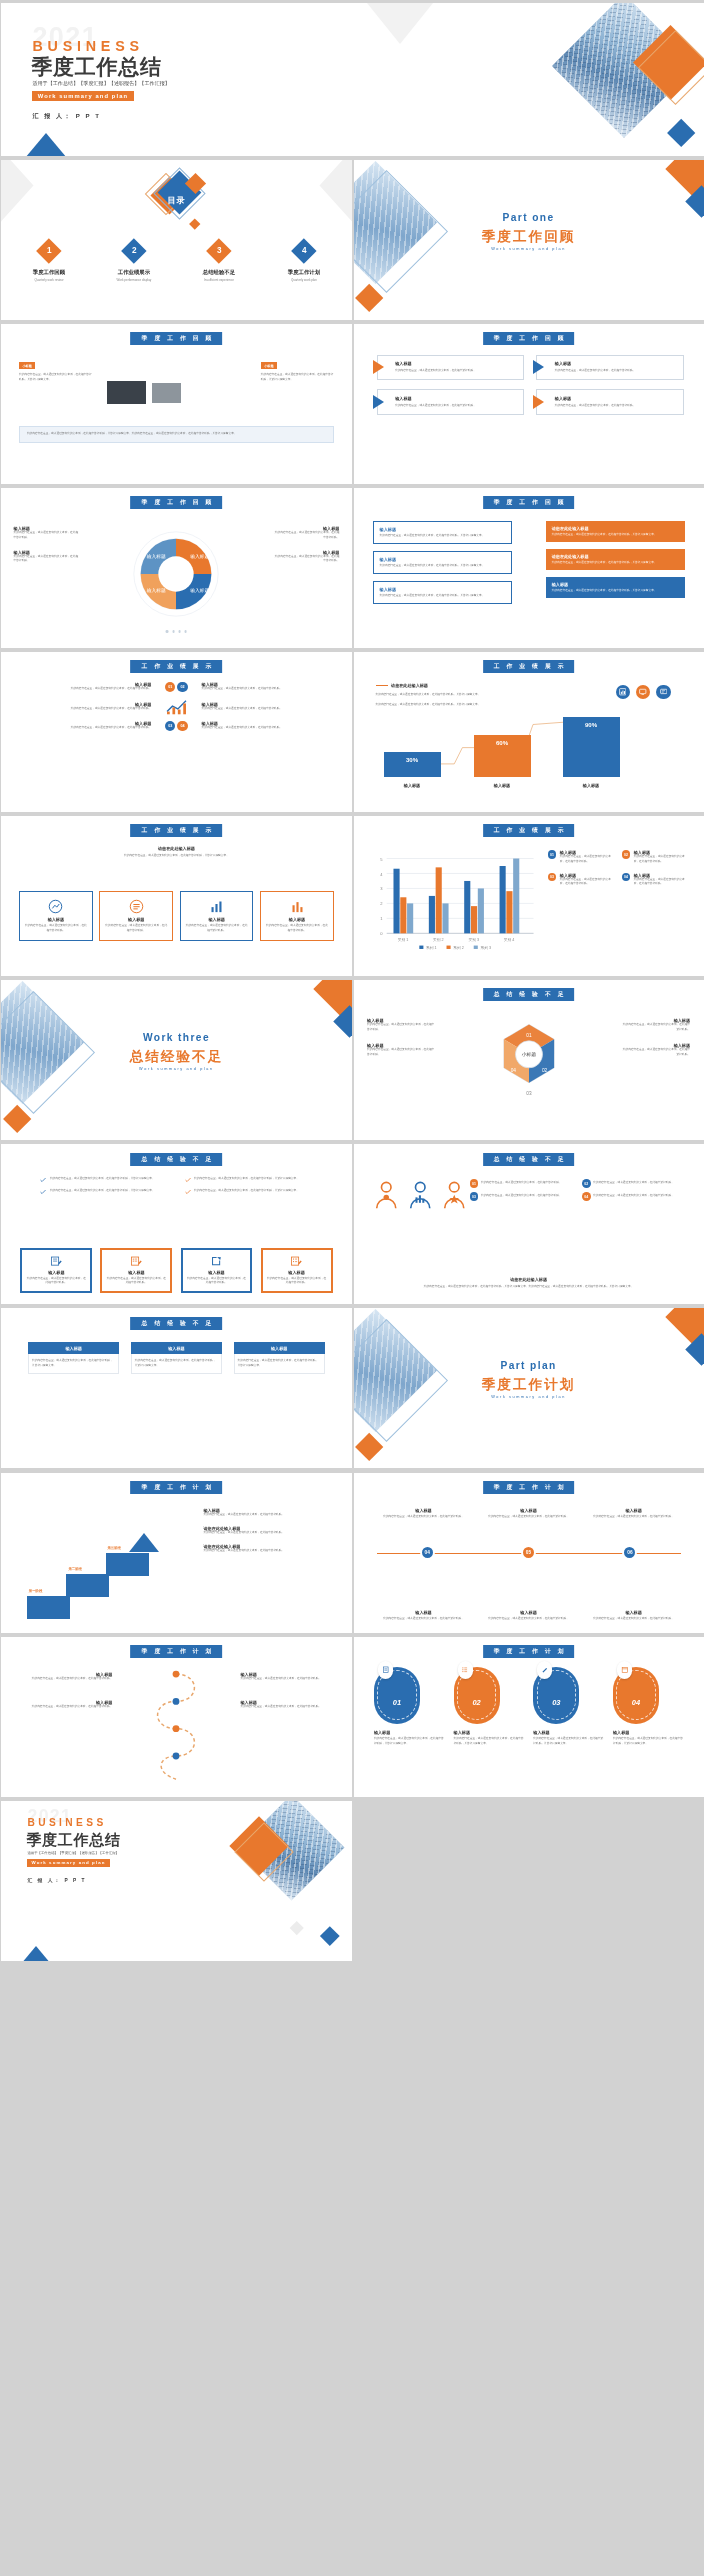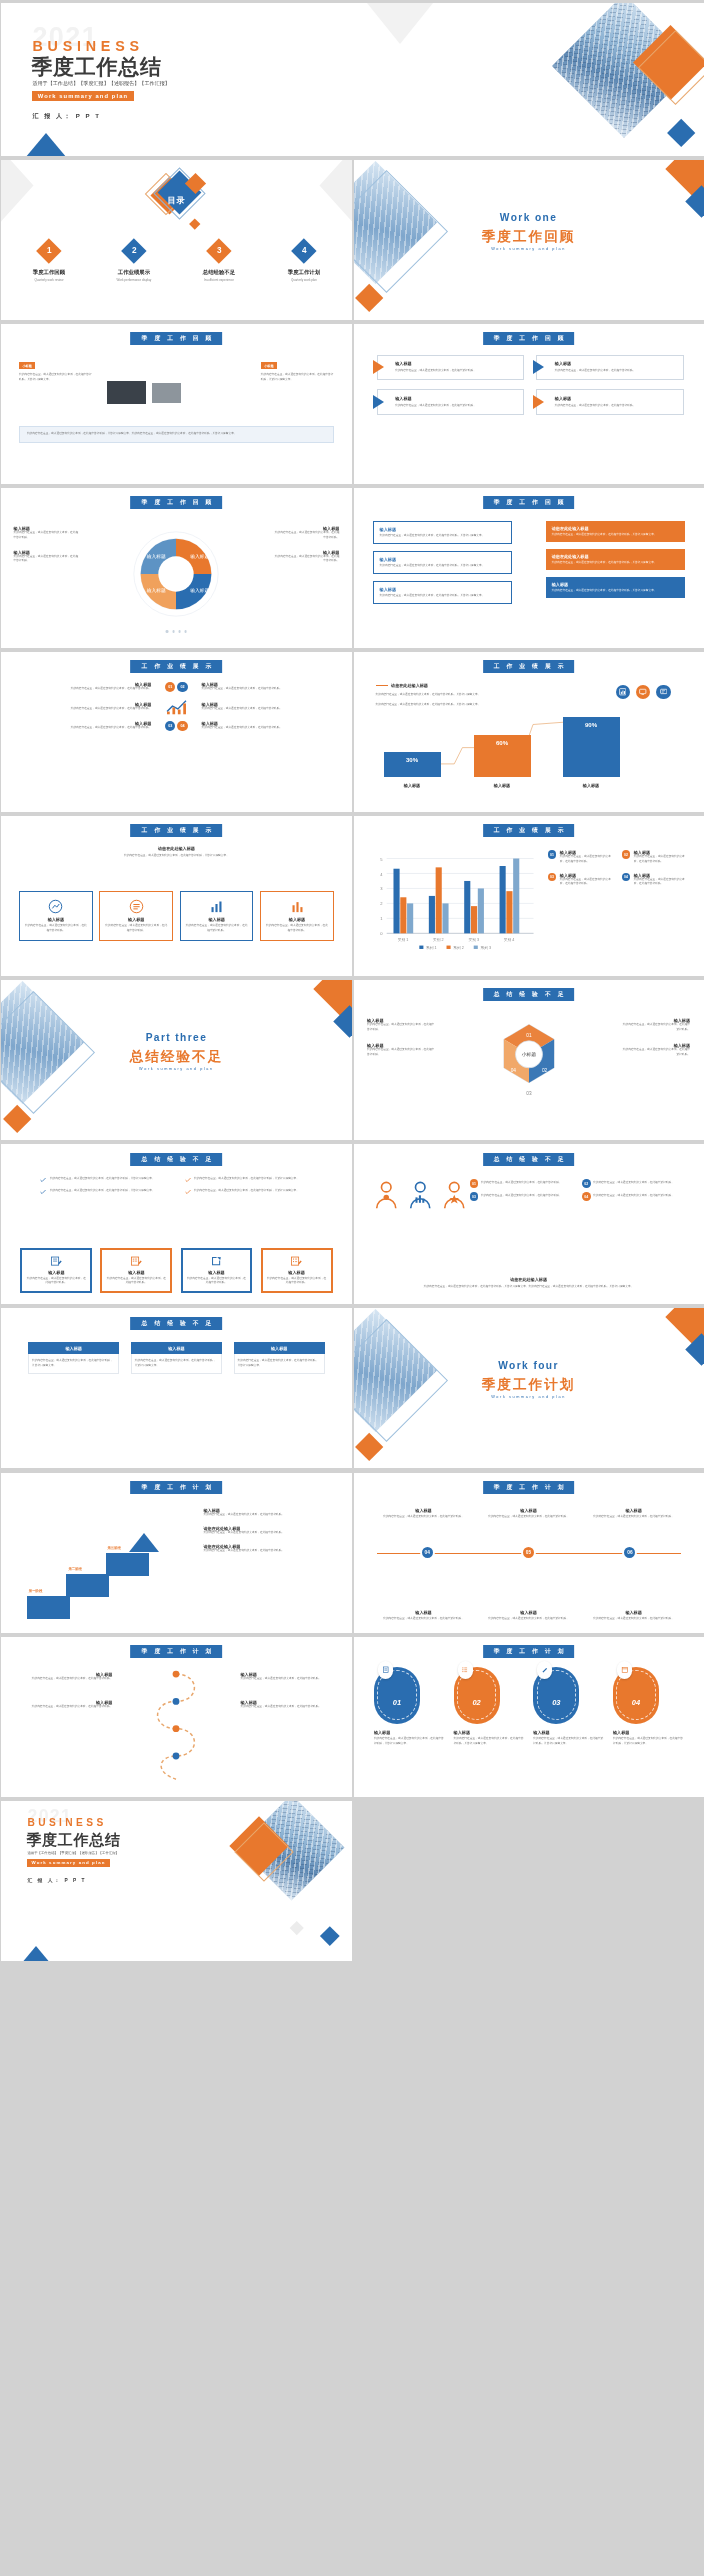--- a/index.html
+++ b/index.html
@@ -163,21 +163,21 @@
       </div>
     </div>
   </div>
 
   <div class="slide part">
     <div class="ppic"></div>
     <div class="pout"></div>
     <div class="pO"></div>
     <div class="pB"></div>
     <div class="pOb"></div>
-    <div class="pnum">Work one</div>
+    <div class="pnum">Part one</div>
     <div class="pcn">季度工作回顾</div>
     <div class="pen">Work summary and plan</div>
   </div>
 
   <div class="slide">
     <div class="hdr">季 度 工 作 回 顾</div>
     <div style="position:absolute;left:17.7px;top:33px;width:73px;">
       <div class="tagO">小标题</div>
       <div class="ph2" style="margin-top:4.1px;">您的内容打在这里，或者通过复制您的文本后，在此框中选择粘贴，并选择只保留文字。</div>
     </div>
@@ -512,21 +512,21 @@
       </div>
     </div>
   </div>
 
   <div class="slide part">
     <div class="ppic"></div>
     <div class="pout"></div>
     <div class="pO"></div>
     <div class="pB"></div>
     <div class="pOb"></div>
-    <div class="pnum">Part three</div>
+    <div class="pnum">Work three</div>
     <div class="pcn">总结经验不足</div>
     <div class="pen">Work summary and plan</div>
   </div>
 
   <div class="slide">
     <div class="hdr">总 结 经 验 不 足</div>
     <div style="position:absolute;left:13.6px;top:38px;width:68px;">
       <div class="ttl">输入标题</div>
       <div class="ph2">您的内容打在这里，或者通过复制您的文本后，在此框中选择粘贴。</div>
       <div class="ttl" style="margin-top:11px;">输入标题</div>
@@ -702,21 +702,21 @@
       </div>
     </div>
   </div>
 
   <div class="slide part">
     <div class="ppic"></div>
     <div class="pout"></div>
     <div class="pO"></div>
     <div class="pB"></div>
     <div class="pOb"></div>
-    <div class="pnum">Work four</div>
+    <div class="pnum">Part plan</div>
     <div class="pcn">季度工作计划</div>
     <div class="pen">Work summary and plan</div>
   </div>
 
   <div class="slide">
     <div class="hdr">季 度 工 作 计 划</div>
     <div style="position:absolute;left:26px;bottom:13.6px;">
       <div style="position:relative;width:136px;height:95px;">
         <div style="position:absolute;left:0;bottom:0;width:43px;height:23px;background:#2a6db0;"></div>
         <div style="position:absolute;left:39px;bottom:22px;width:43px;height:23px;background:#2a6db0;"></div>

